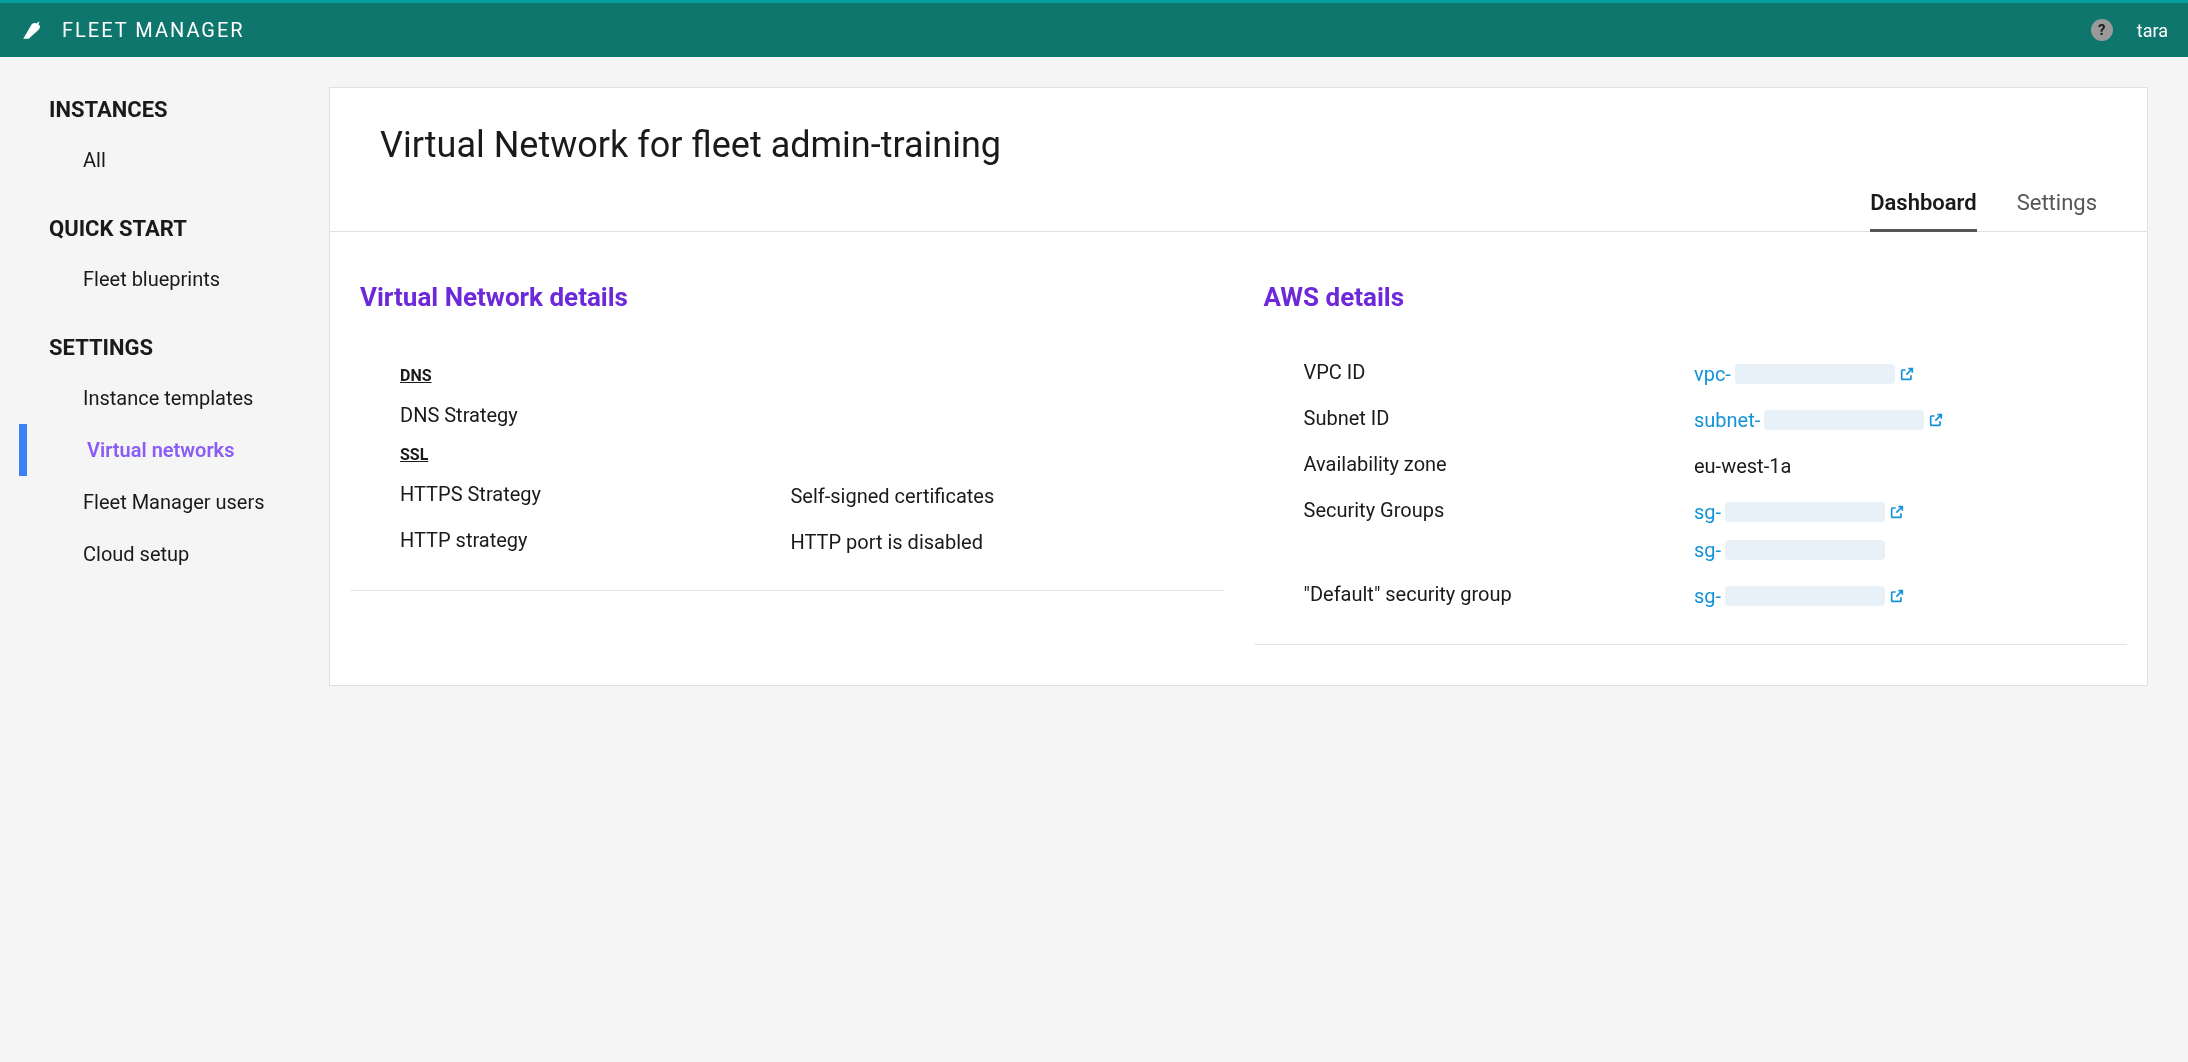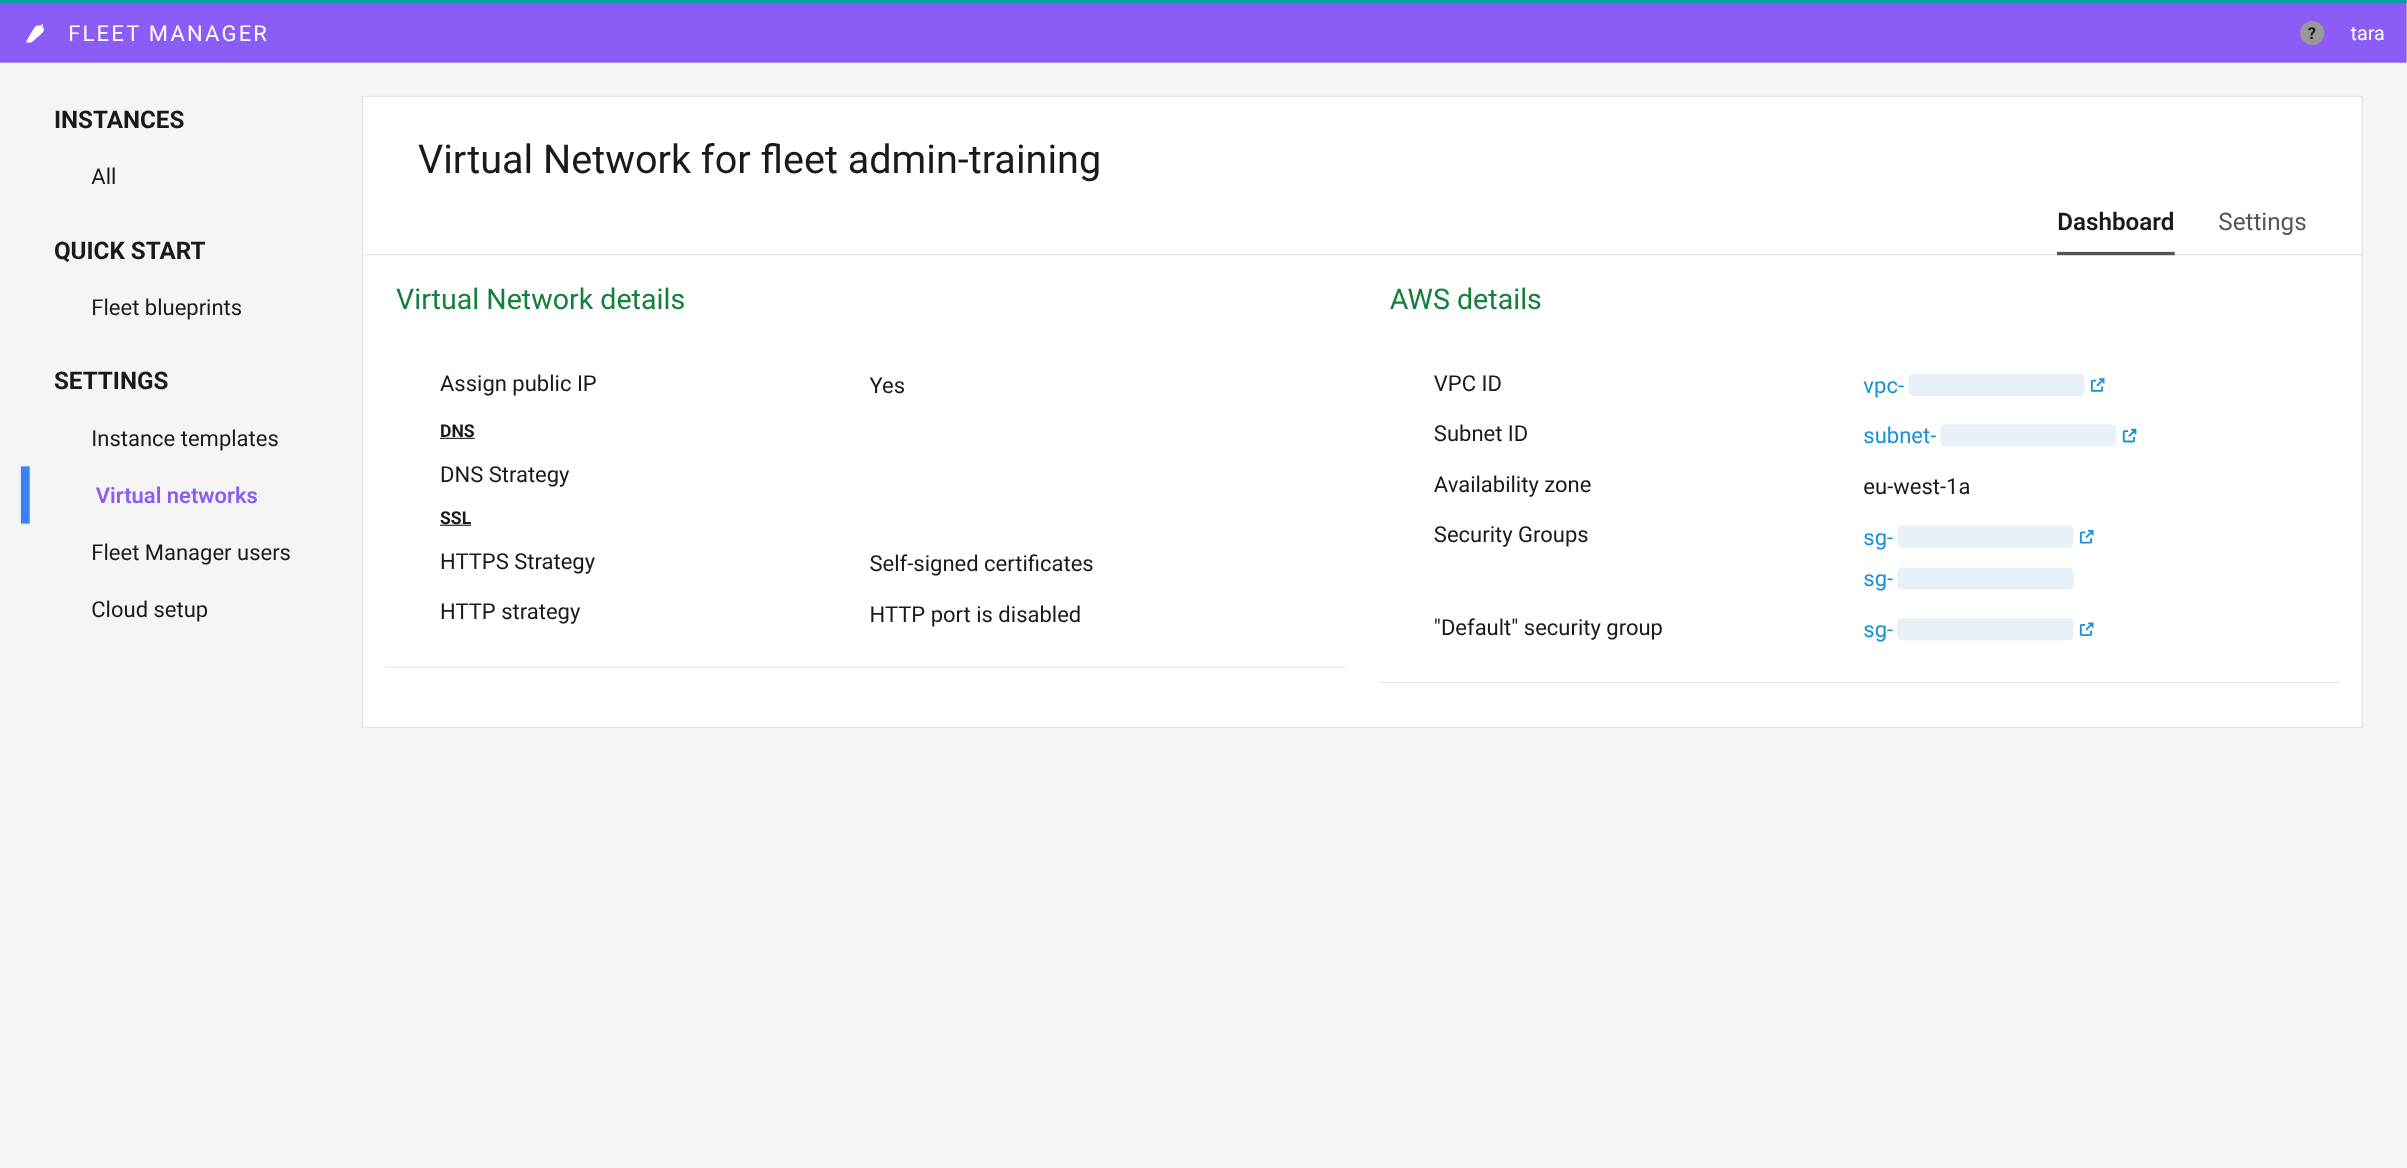--- a/index.html
+++ b/index.html
@@ -6,21 +6,21 @@
       margin: 0;
       padding: 0;
       box-sizing: border-box;
     }
     body {
       font-family: -apple-system, BlinkMacSystemFont, "Segoe UI", Roboto, "Helvetica Neue", Arial, sans-serif;
       background: #f5f5f5;
       color: #1a1a1a;
     }
     .topbar {
-      background: #8b5cf6;
+      background: #0f766e;
       border-top: 3px solid #00a0a0;
       height: 57px;
       display: flex;
       align-items: center;
       padding: 0 20px;
       justify-content: space-between;
     }
     .topbar-left {
       display: flex;
       align-items: center;
@@ -129,23 +129,24 @@
     .card-body {
       display: flex;
       padding: 26px 20px 40px 20px;
       gap: 30px;
     }
     .panel {
       flex: 1;
     }
     .panel-title {
       font-size: 26px;
-      font-weight: 400;
+      font-weight: 700;
       padding: 0 10px 28px 10px;
-      color: #15803d;
+      color: #6d28d9;
+      margin-top: 24px;
     }
     .detail-box {
       padding: 20px 10px 16px 50px;
       border-bottom: 1px solid #e5e5e5;
     }
     .detail-row {
       display: flex;
       align-items: flex-start;
       margin-bottom: 18px;
     }
@@ -235,24 +236,20 @@
       </div>
       <div class="tabs">
         <div class="tab active">Dashboard</div>
         <div class="tab">Settings</div>
       </div>
       <div class="card-body">
 
         <div class="panel">
           <h2 class="panel-title">Virtual Network details</h2>
           <div class="detail-box">
-            <div class="detail-row">
-              <div class="detail-label">Assign public IP</div>
-              <div class="detail-value">Yes</div>
-            </div>
             <div class="detail-subhead">DNS</div>
             <div class="detail-row">
               <div class="detail-label">DNS Strategy</div>
             </div>
             <div class="detail-subhead">SSL</div>
             <div class="detail-row">
               <div class="detail-label">HTTPS Strategy</div>
               <div class="detail-value">Self-signed certificates</div>
             </div>
             <div class="detail-row">

